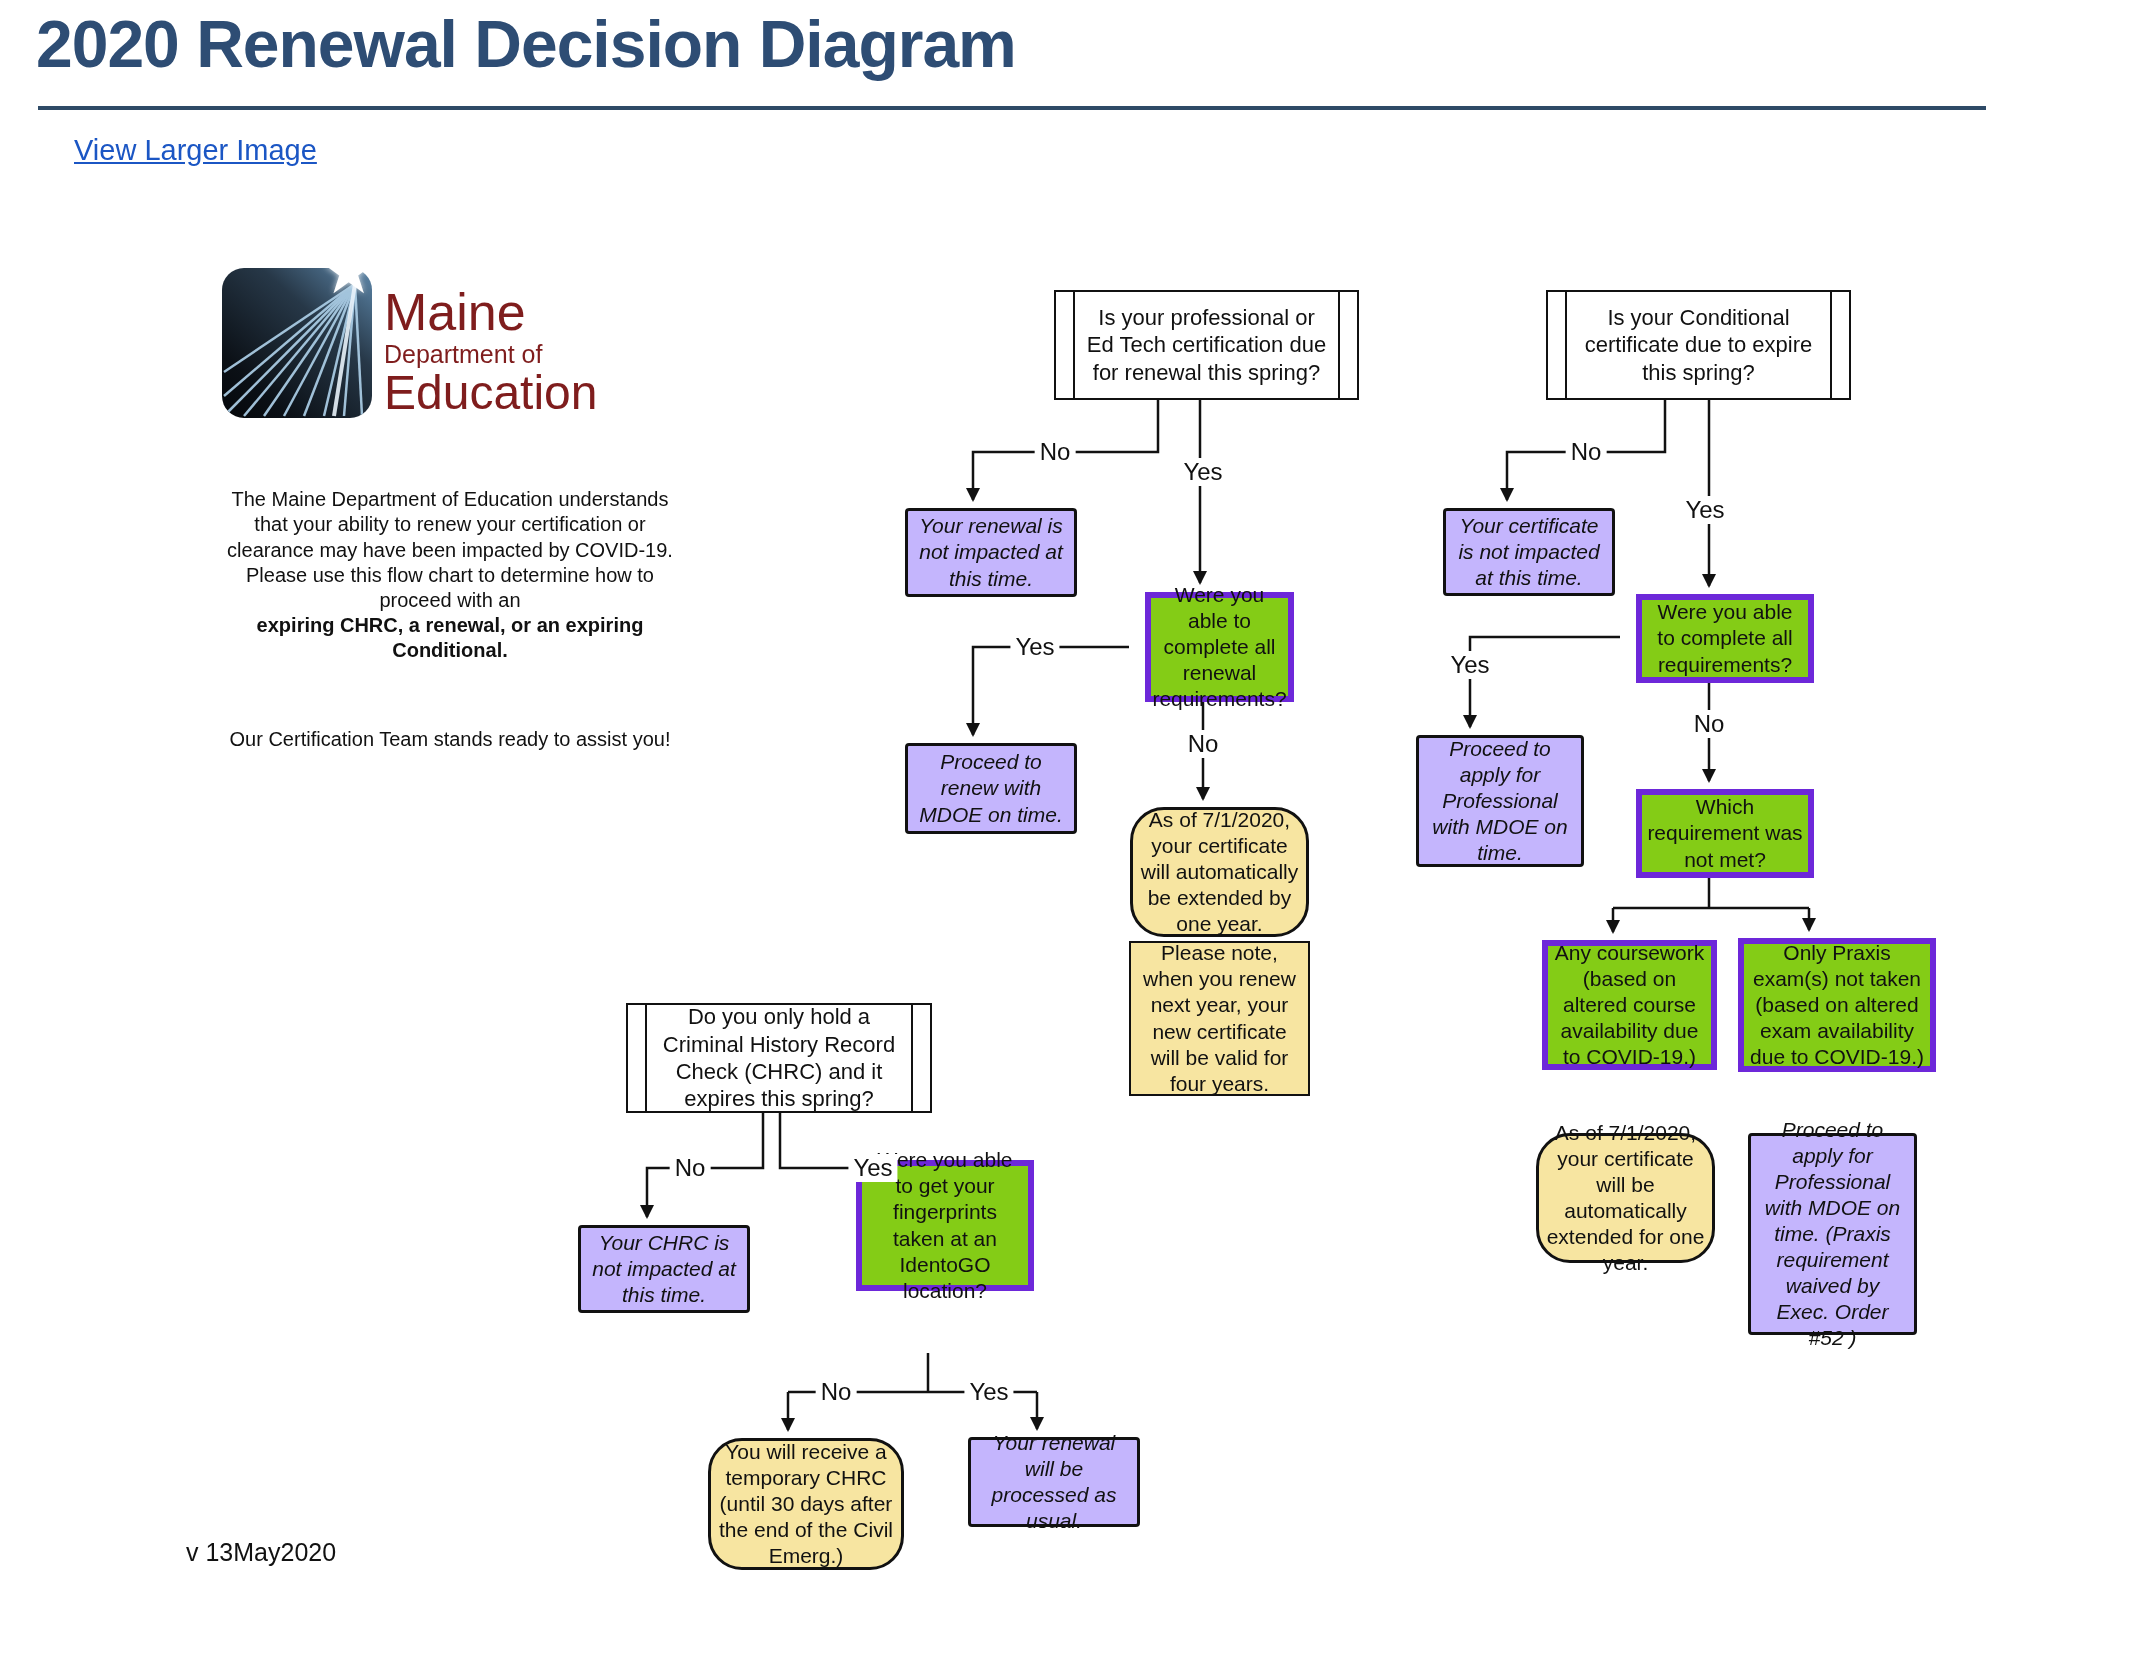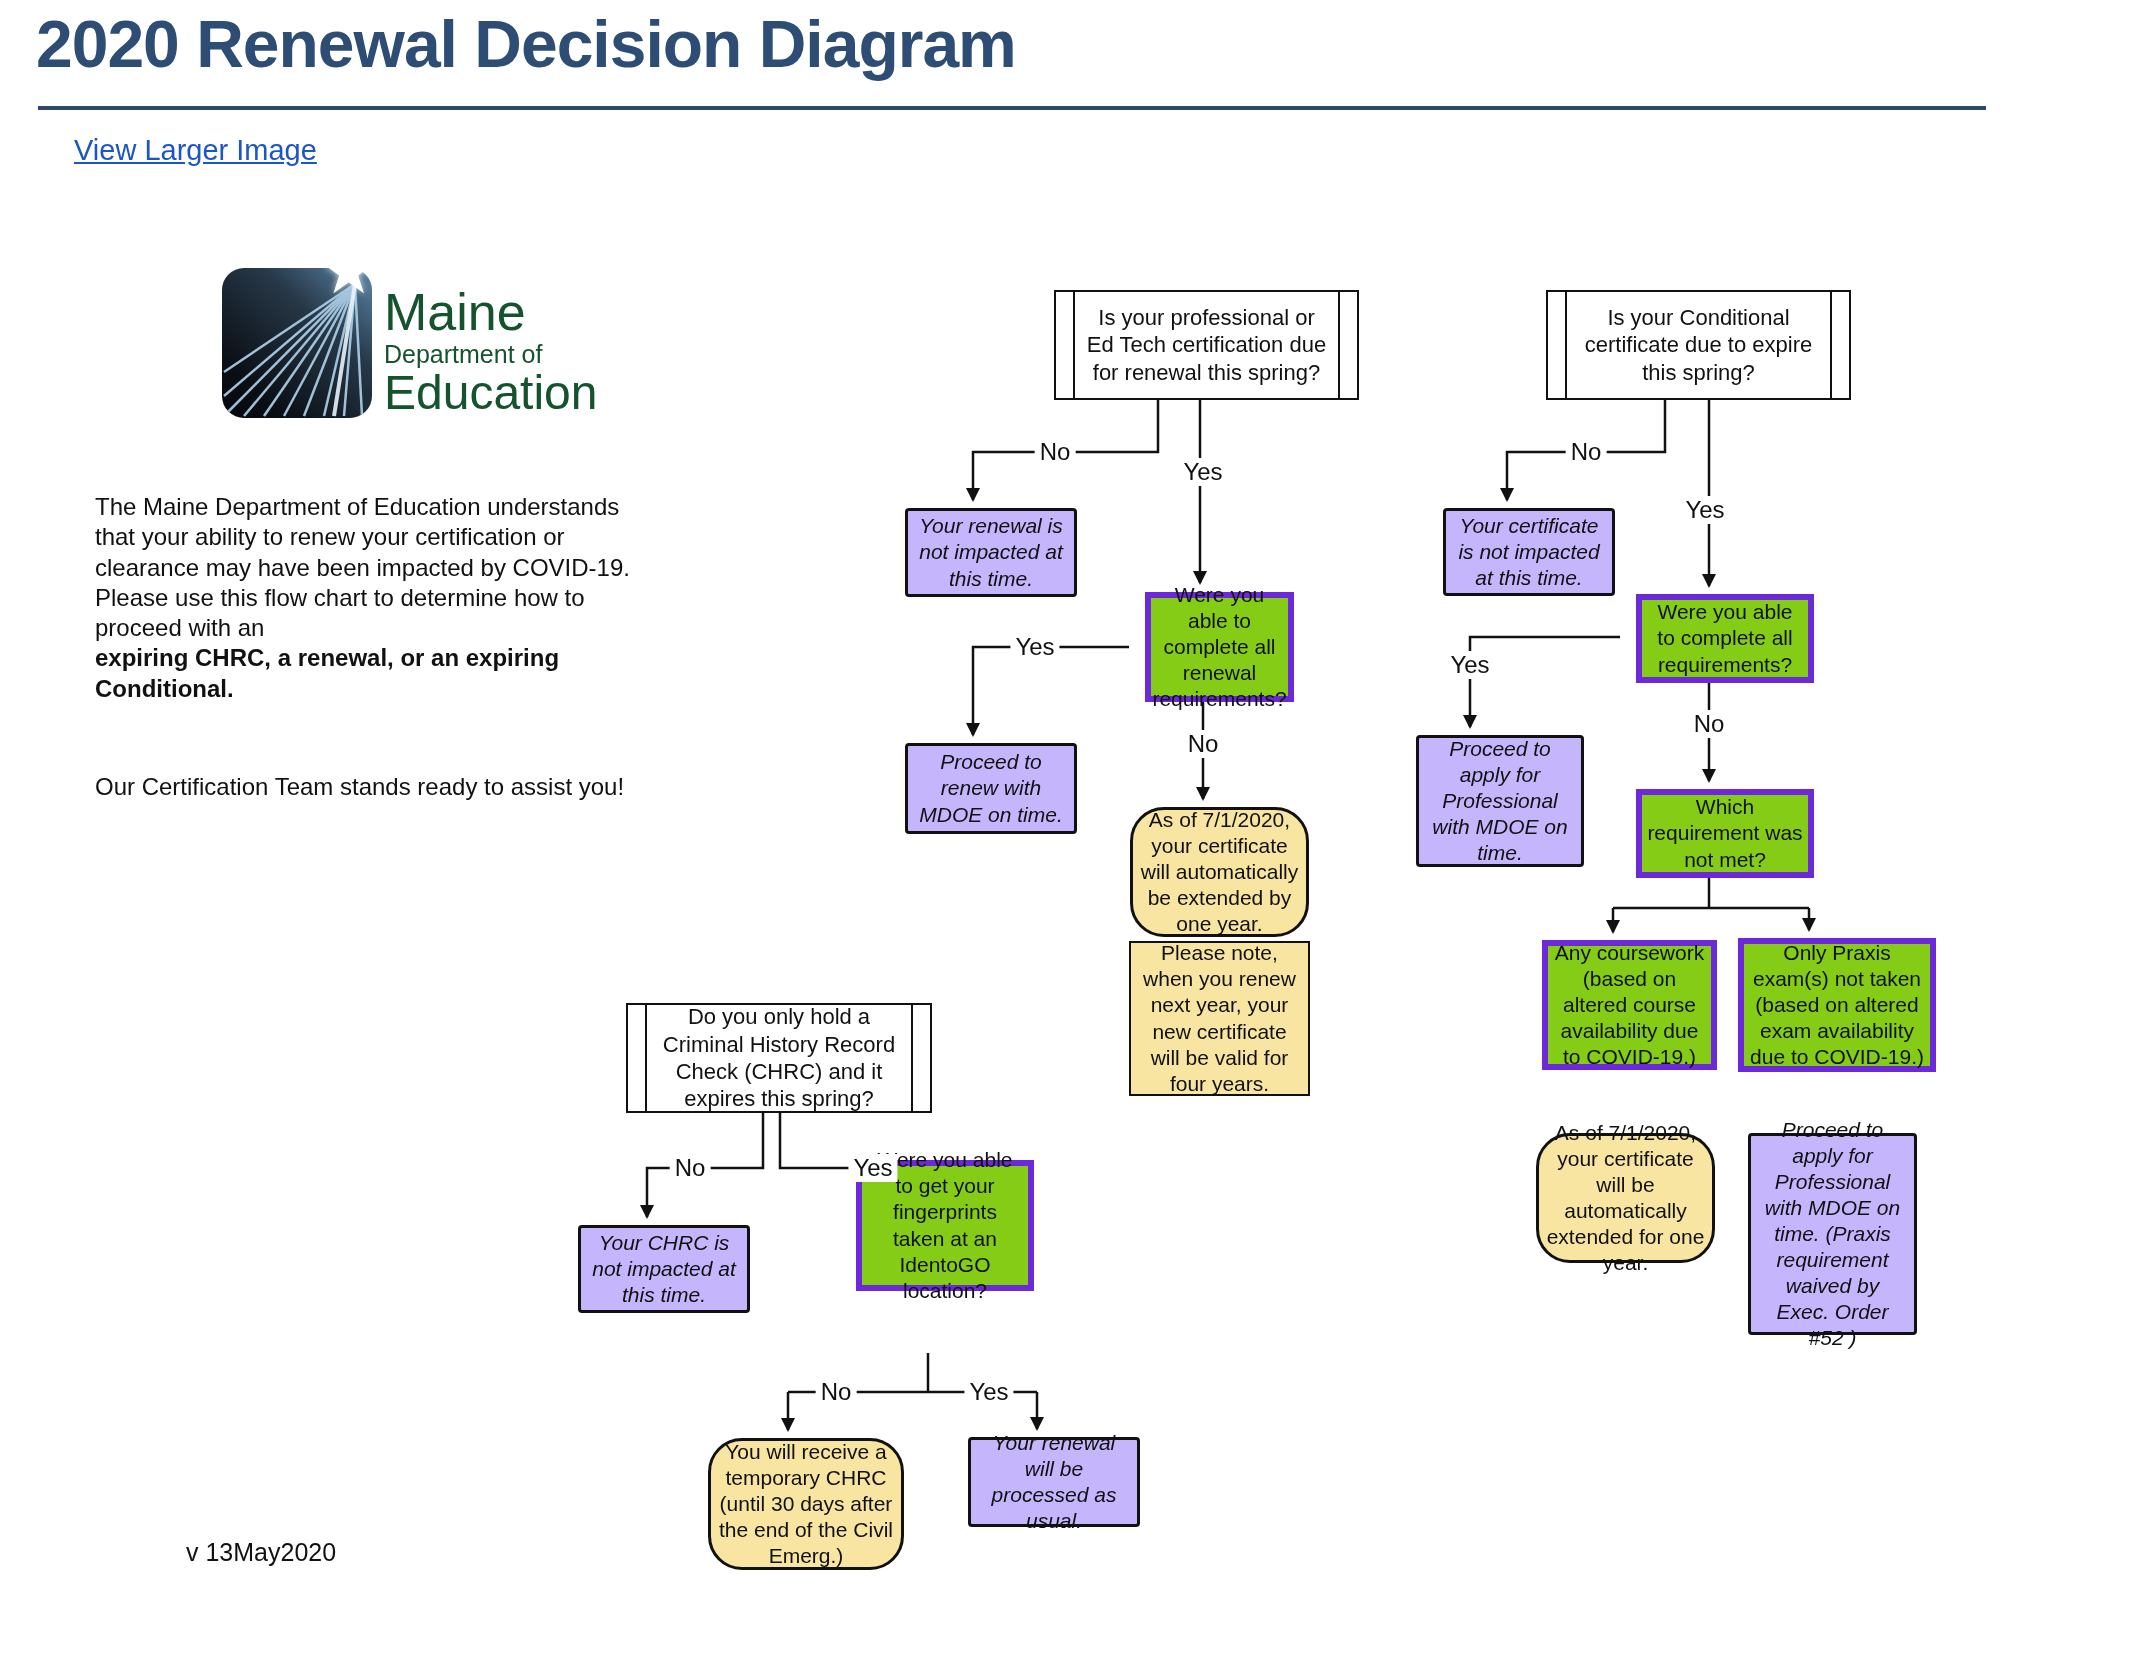--- a/index.html
+++ b/index.html
@@ -9,27 +9,27 @@
   
   .page-title{left:36px;top:6px;font-size:66px;font-weight:bold;color:#2e4d74;letter-spacing:-1px;white-space:nowrap;}
   .title-rule{left:38px;top:106px;width:1948px;height:4px;background:#2e4a66;}
   .view-link{left:74px;top:134px;font-size:29px;color:#1b56c4;text-decoration:underline;cursor:pointer;}
 
   
   .logo{left:222px;top:258px;width:470px;height:170px;}
   .logo-square{position:absolute;left:0;top:10px;width:150px;height:150px;border-radius:22px;
     background:linear-gradient(222deg,#5d87aa 0%,#273848 35%,#0b1016 78%,#05070a 100%);overflow:hidden;}
   .logo-star{position:absolute;left:98px;top:-24px;font-size:64px;color:#fff;z-index:2;text-shadow:0 0 6px rgba(255,255,255,.8);}
-  .logo-text{position:absolute;left:162px;top:28px;color:#14532d;line-height:1;}
+  .logo-text{position:absolute;left:162px;top:28px;color:#7f1d1d;line-height:1;}
   .logo-maine{font-size:52px;}
   .logo-dept{font-size:25px;margin-top:4px;}
   .logo-edu{font-size:48px;margin-top:2px;}
 
   
-  .intro{left:95px;top:462px;width:710px;text-align:left;font-size:24px;line-height:1.26;white-space:pre-line;}
+  .intro{left:95px;top:462px;width:710px;text-align:center;font-size:20px;line-height:1.26;white-space:pre-line;}
   .intro .bold{font-weight:bold;}
   .intro .footer{display:block;margin-top:38px;}
 
   
   .node{position:absolute;box-sizing:border-box;display:flex;align-items:center;justify-content:center;
         text-align:center;font-size:21px;line-height:1.24;color:#111;padding:4px 6px;margin-left:16px;}
   .proc{border:2px solid #111;background:#fff;font-size:22px;padding:6px 28px;}
   .proc::before,.proc::after{content:"";position:absolute;top:0;bottom:0;width:2px;background:#111;}
   .proc::before{left:17px;} .proc::after{right:17px;}
   .rect{border:6px solid #6d28d9;background:#84cc16;padding:2px 4px;}

